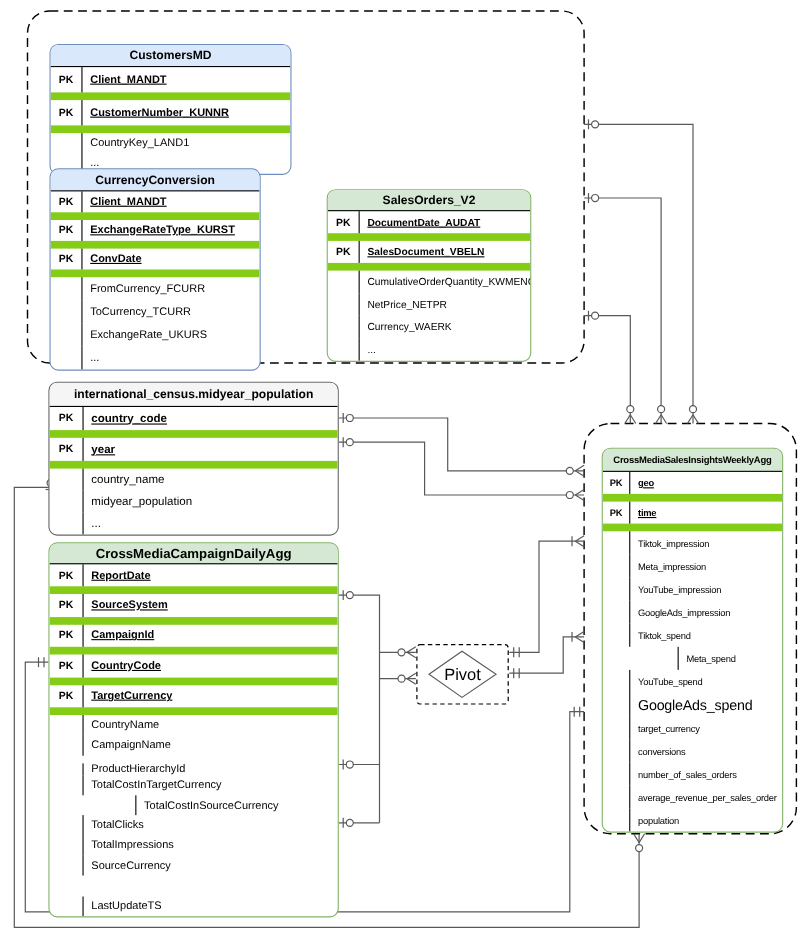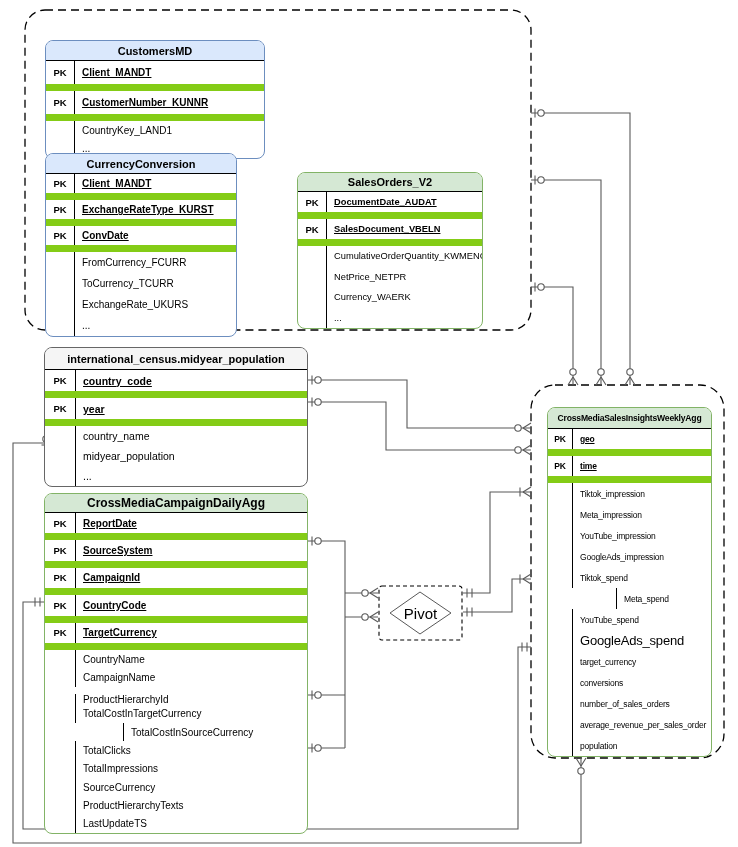--- a/index.html
+++ b/index.html
@@ -270,21 +270,20 @@
         <div class="er-row" style="height: 18.3px;">
           <span class="pk-cell" style="width: 30px; font-size: 9.5px;"></span>
           <span class="name-cell" style="font-size: 10px;">TotalImpressions</span>
         </div>
         <div class="er-row" style="height: 18.3px;">
           <span class="pk-cell" style="width: 30px; font-size: 9.5px;"></span>
           <span class="name-cell" style="font-size: 10px;">SourceCurrency</span>
         </div>
         <div class="er-row" style="height: 18.3px;">
           <span class="pk-cell" style="width: 30px; font-size: 9.5px;"></span>
-          <span class="name-cell" style="font-size: 10px;">ProductHierarchyTexts</span>
         </div>
         <div class="er-row" style="height: 18.3px;">
           <span class="pk-cell" style="width: 30px; font-size: 9.5px;"></span>
           <span class="name-cell" style="font-size: 10px;">LastUpdateTS</span>
         </div>
       </div>
       <div class="er-table" style="left: 547px; top: 407px; width: 165px; border-color: rgb(130, 179, 102); letter-spacing: -0.2px;">
         <div class="er-head" style="height: 20px; background: rgb(213, 232, 212); font-size: 8.6px;">CrossMediaSalesInsightsWeeklyAgg</div>
         <div class="er-row pk" style="height: 20px;">
           <span class="pk-cell" style="width: 24px; font-size: 8.5px;">PK</span>

